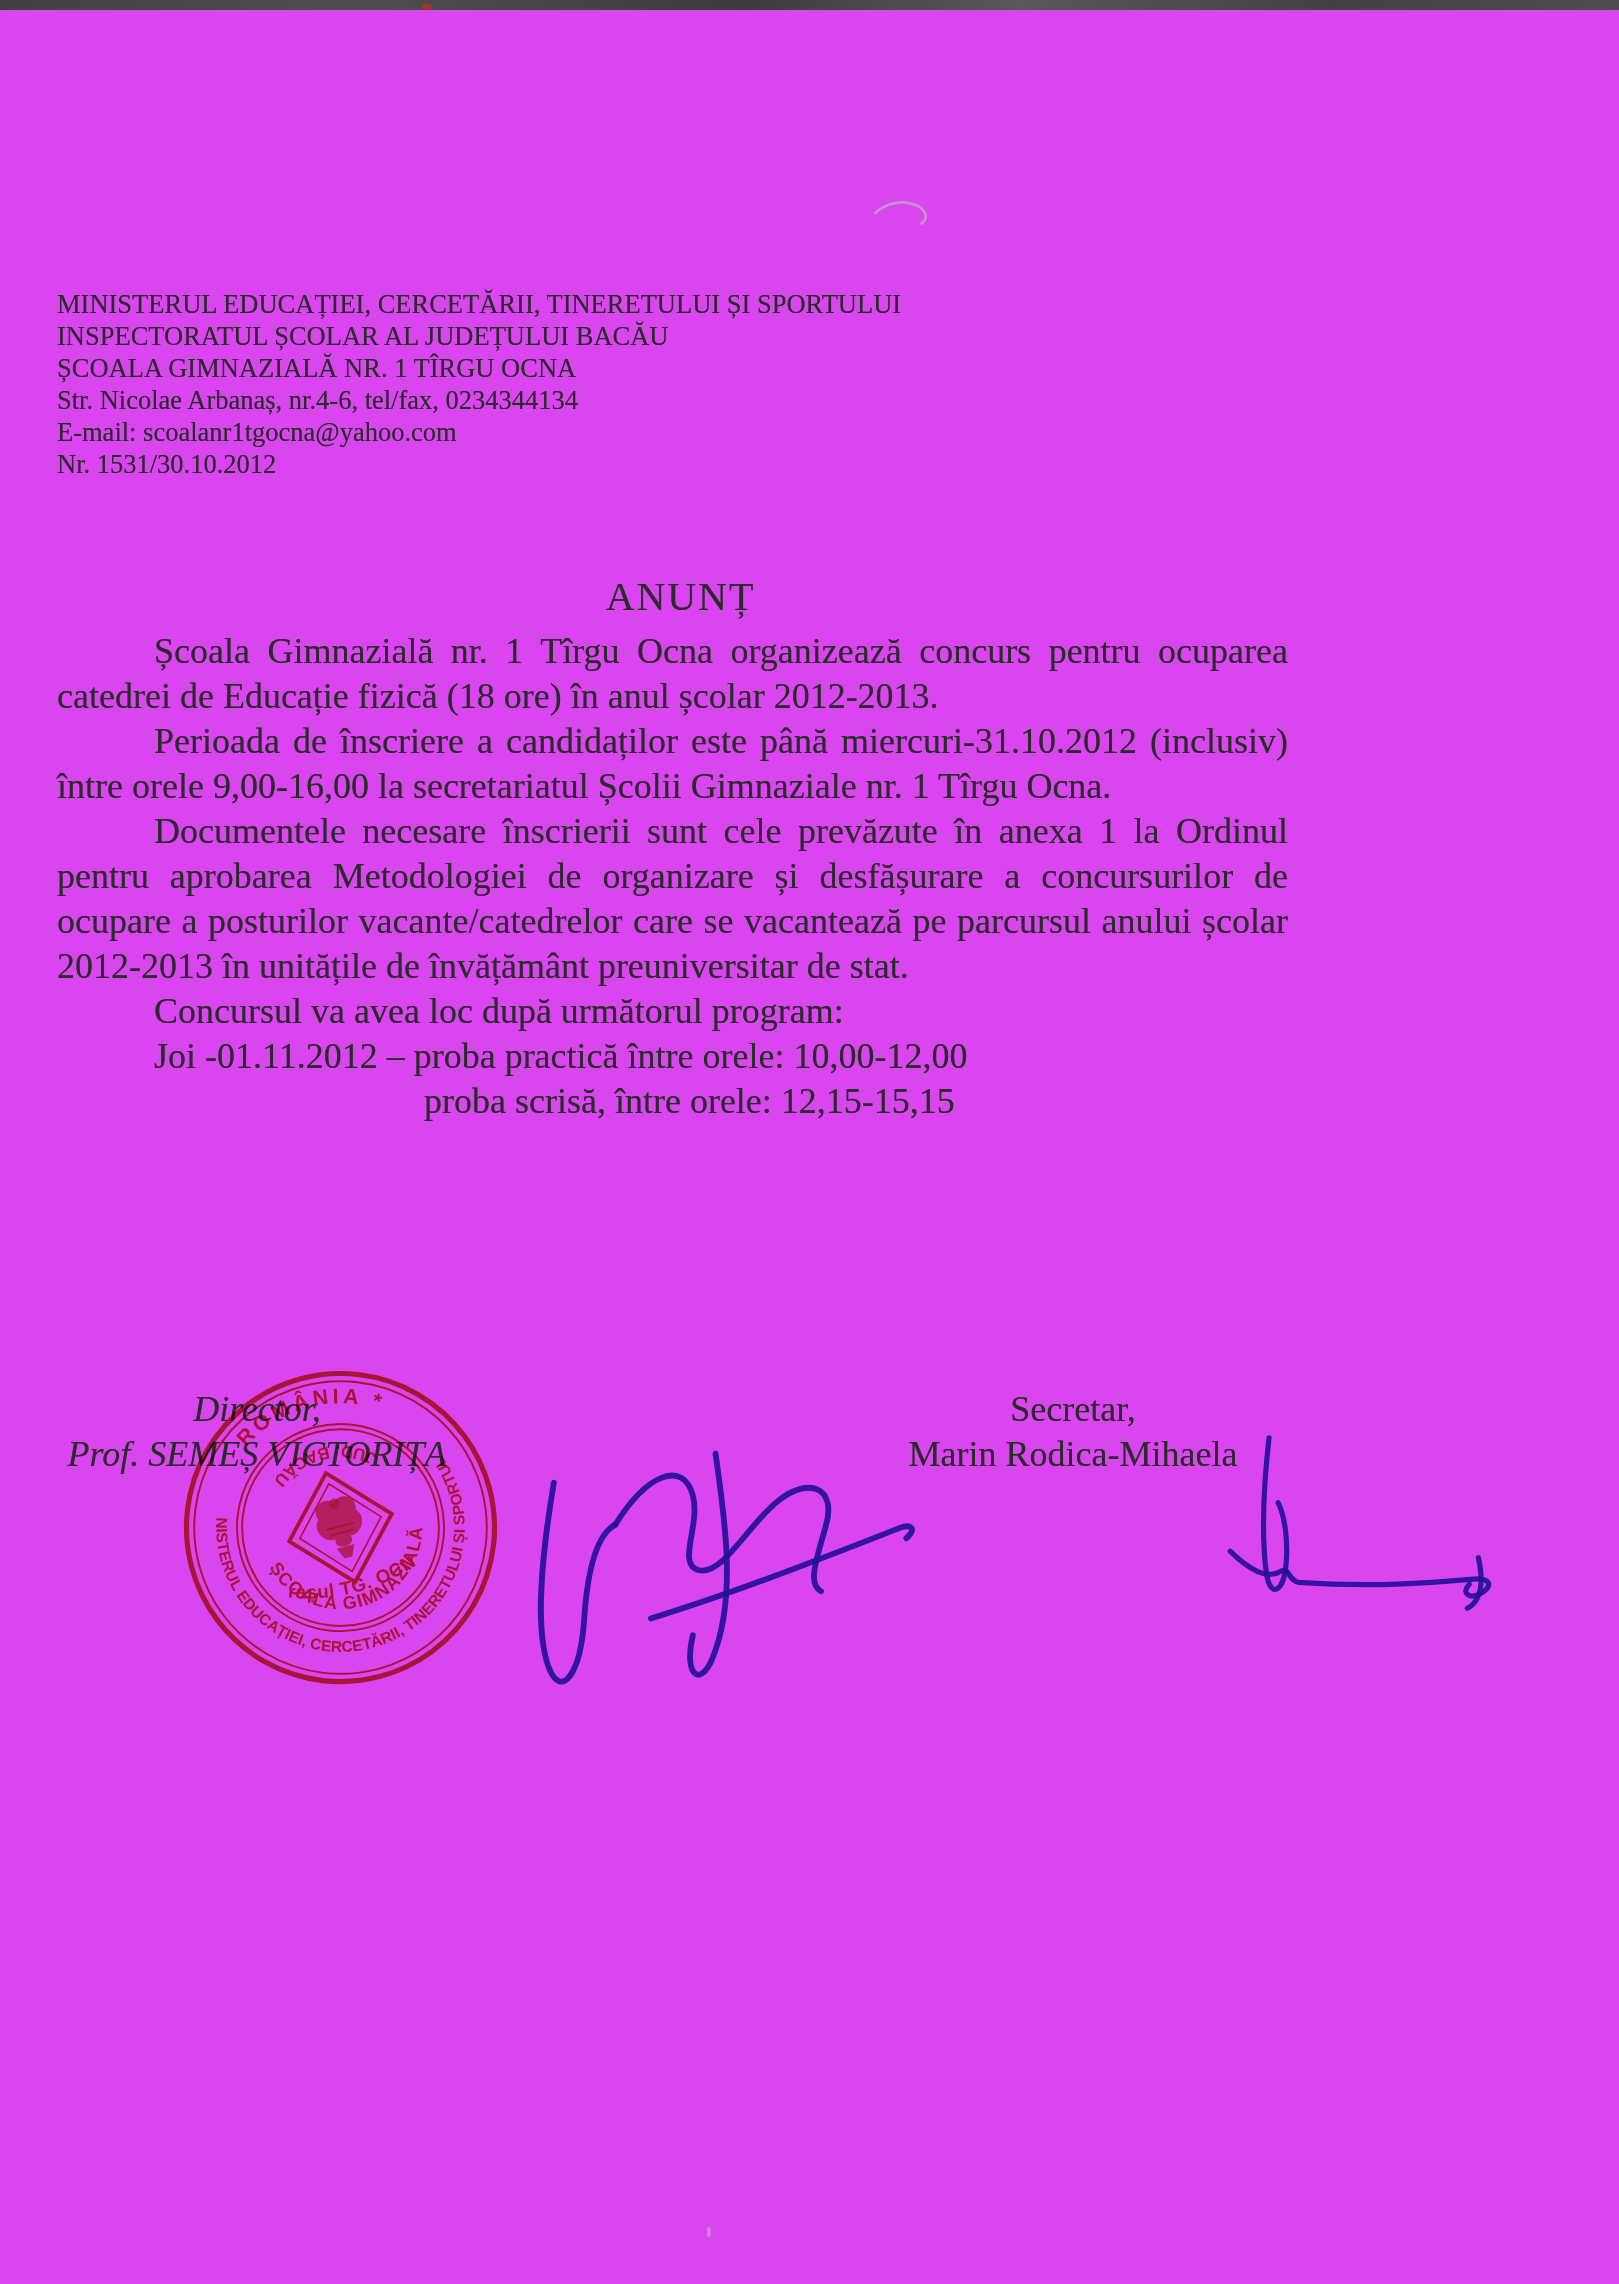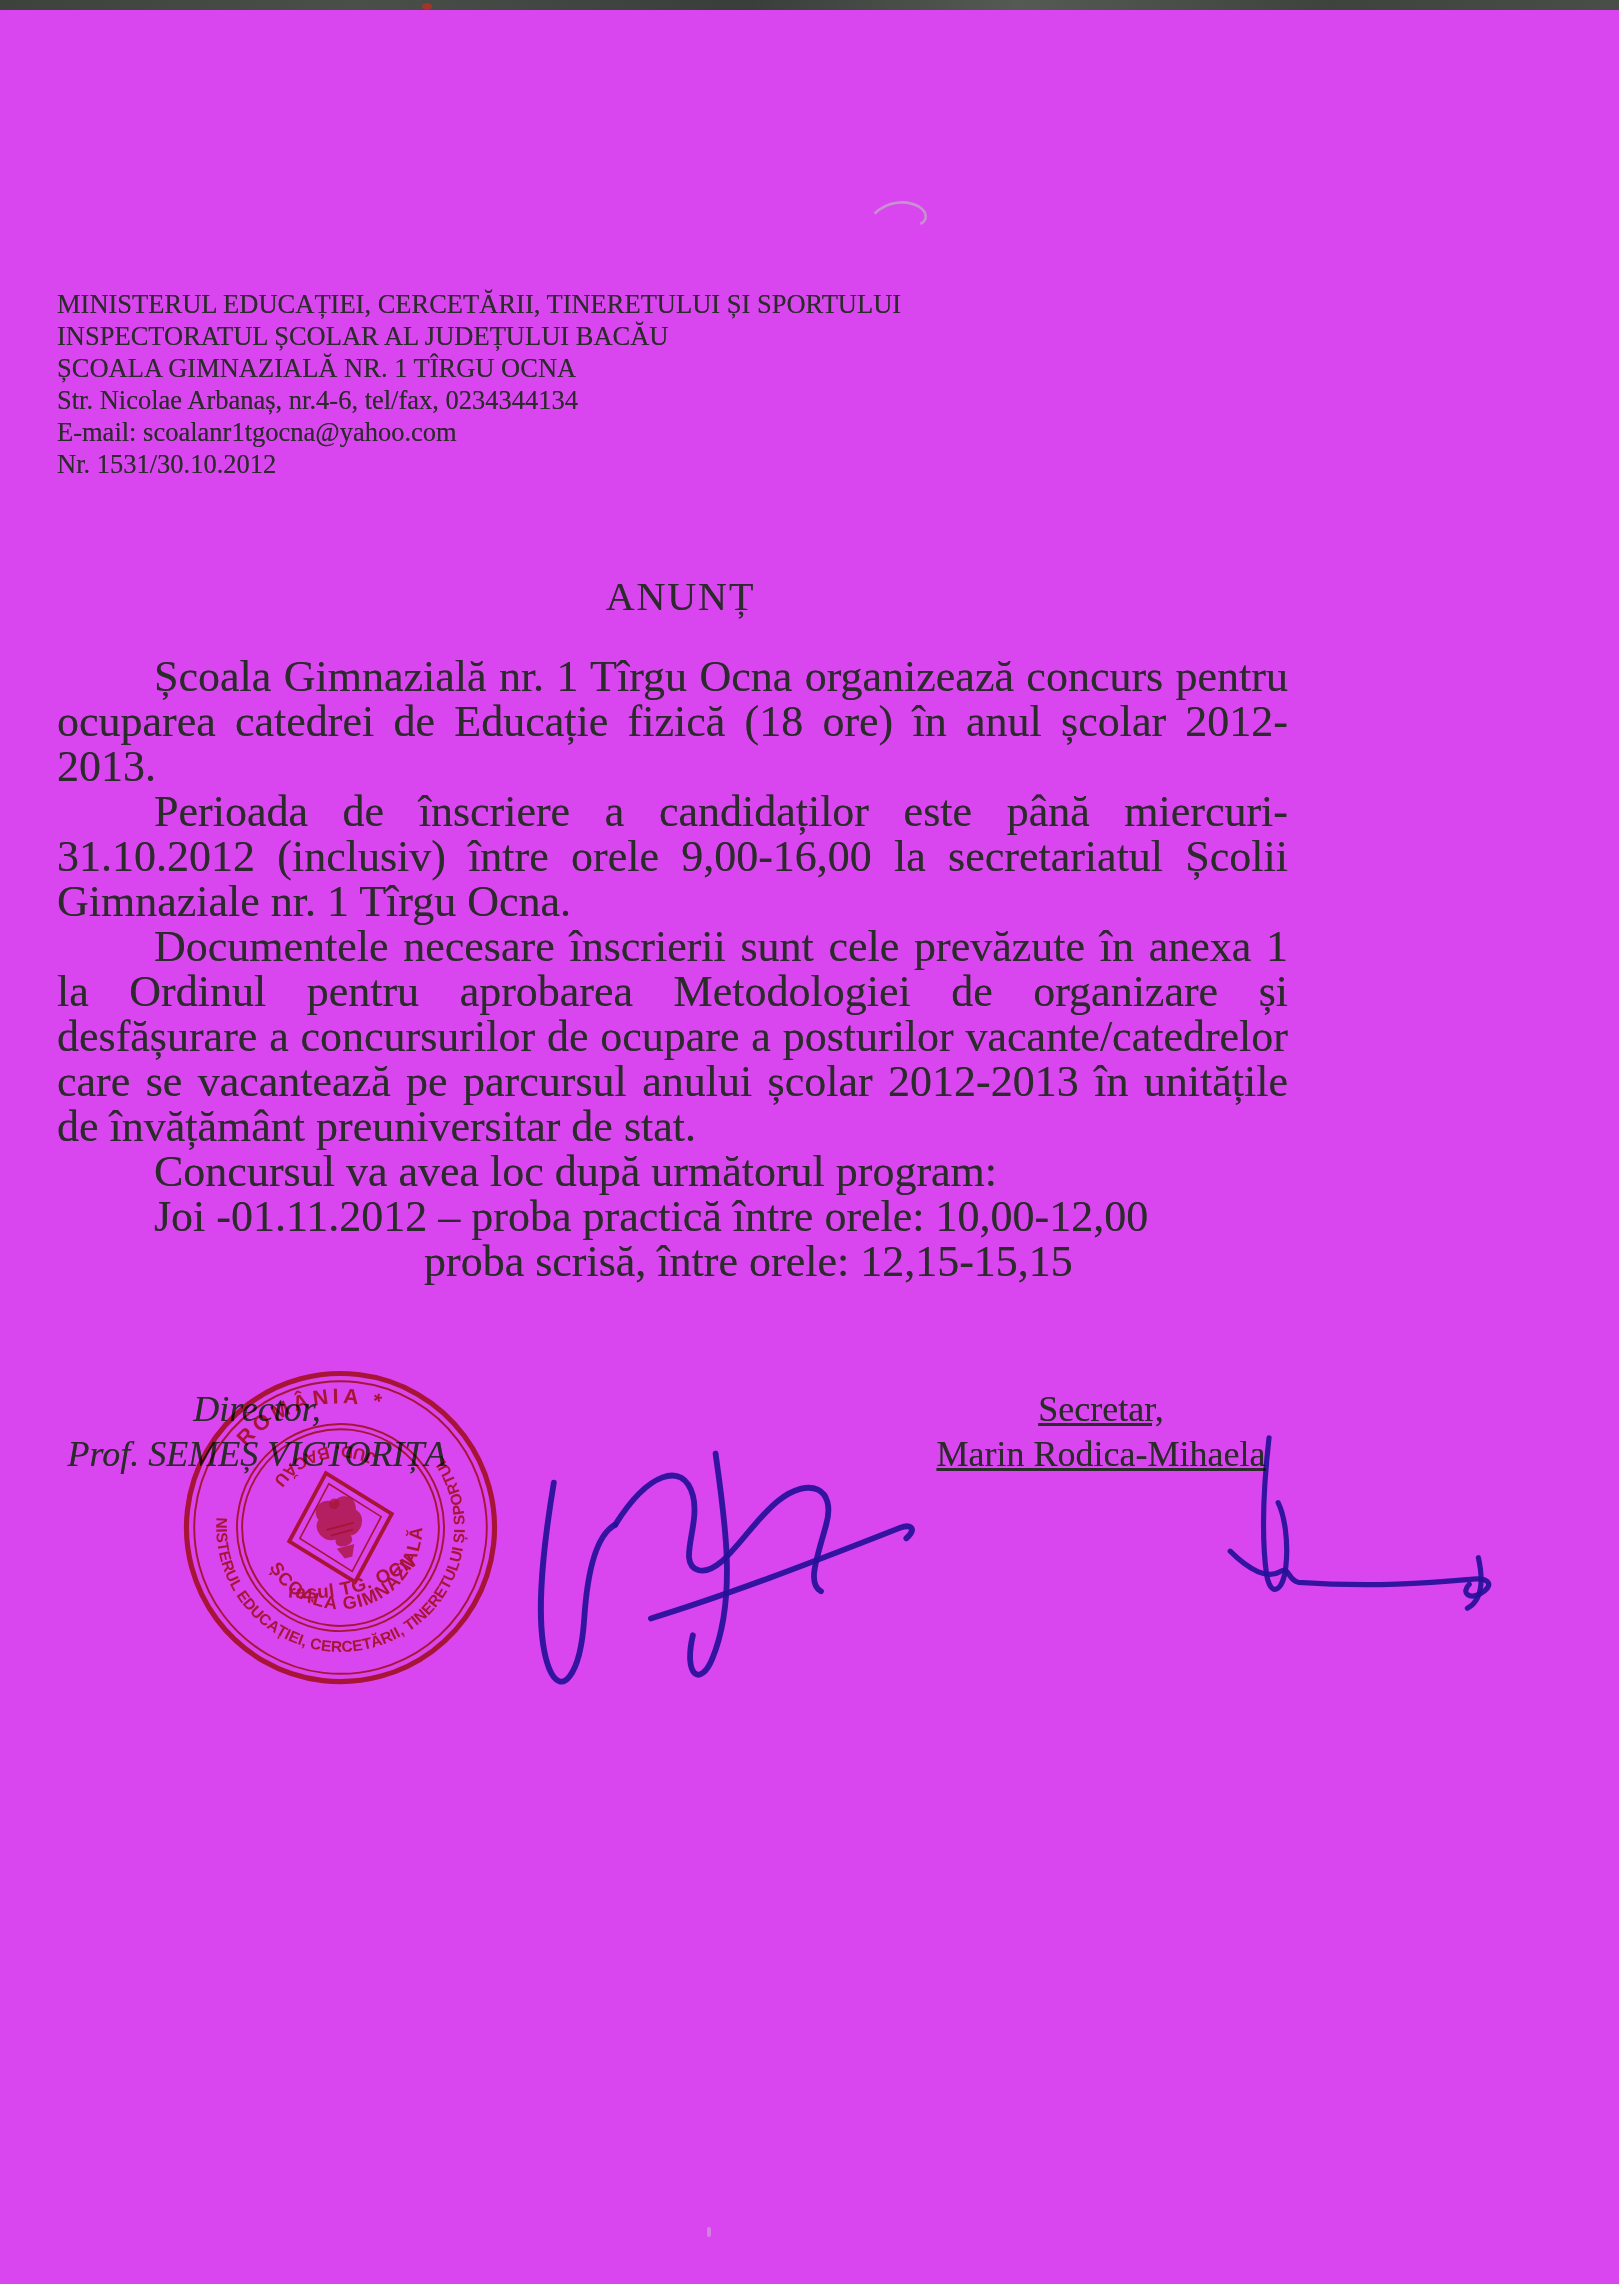--- a/index.html
+++ b/index.html
@@ -34,33 +34,33 @@
   .underlined{
     text-decoration-thickness:1.9px;
     text-underline-offset:4.5px;
   }
   .page-title{
     position:absolute;left:57px;top:565px;width:1231px;
     text-align:center;font-size:40px;letter-spacing:1.9px;
     font-weight:400;margin:8px;
   }
   .body-text{
-    position:absolute;left:57px;top:654px;width:1231px;
-    font-size:44px;line-height:45px;text-align:justify;
+    position:absolute;left:57px;top:629px;width:1231px;
+    font-size:36px;line-height:45px;text-align:justify;
   }
   .body-text p{margin:0;text-indent:97px;}
   .body-text p.plain{text-align:left;}
   .body-text p.written-line{text-indent:0;text-align:left;padding-left:367px;}
   .body-text p.contact{text-indent:0;text-align:left;margin-top:39px;}
   .sig-col{
     position:absolute;top:1387px;width:414px;
     text-align:center;font-size:36px;line-height:45px;
   }
   .sig-left{left:50px;font-style:italic;}
-  .sig-right{left:894px;text-decoration:underline;}
+  .sig-right{left:866px;}
   
   .stamp{position:absolute;left:172px;top:1358px;mix-blend-mode:multiply;opacity:.93;}
   .stamp text{
     font-family:"Liberation Sans","DejaVu Sans",sans-serif;
     font-weight:700;fill:#c13a2c;
   }
   .stamp .ring{stroke:#c13a2c;fill:none;}
   .stamp .emblem{stroke:#c13a2c;fill:none;}
   .stamp .emblem-fill{fill:#c13a2c;stroke:none;opacity:.78;}
   .signature{position:absolute;mix-blend-mode:multiply;}

